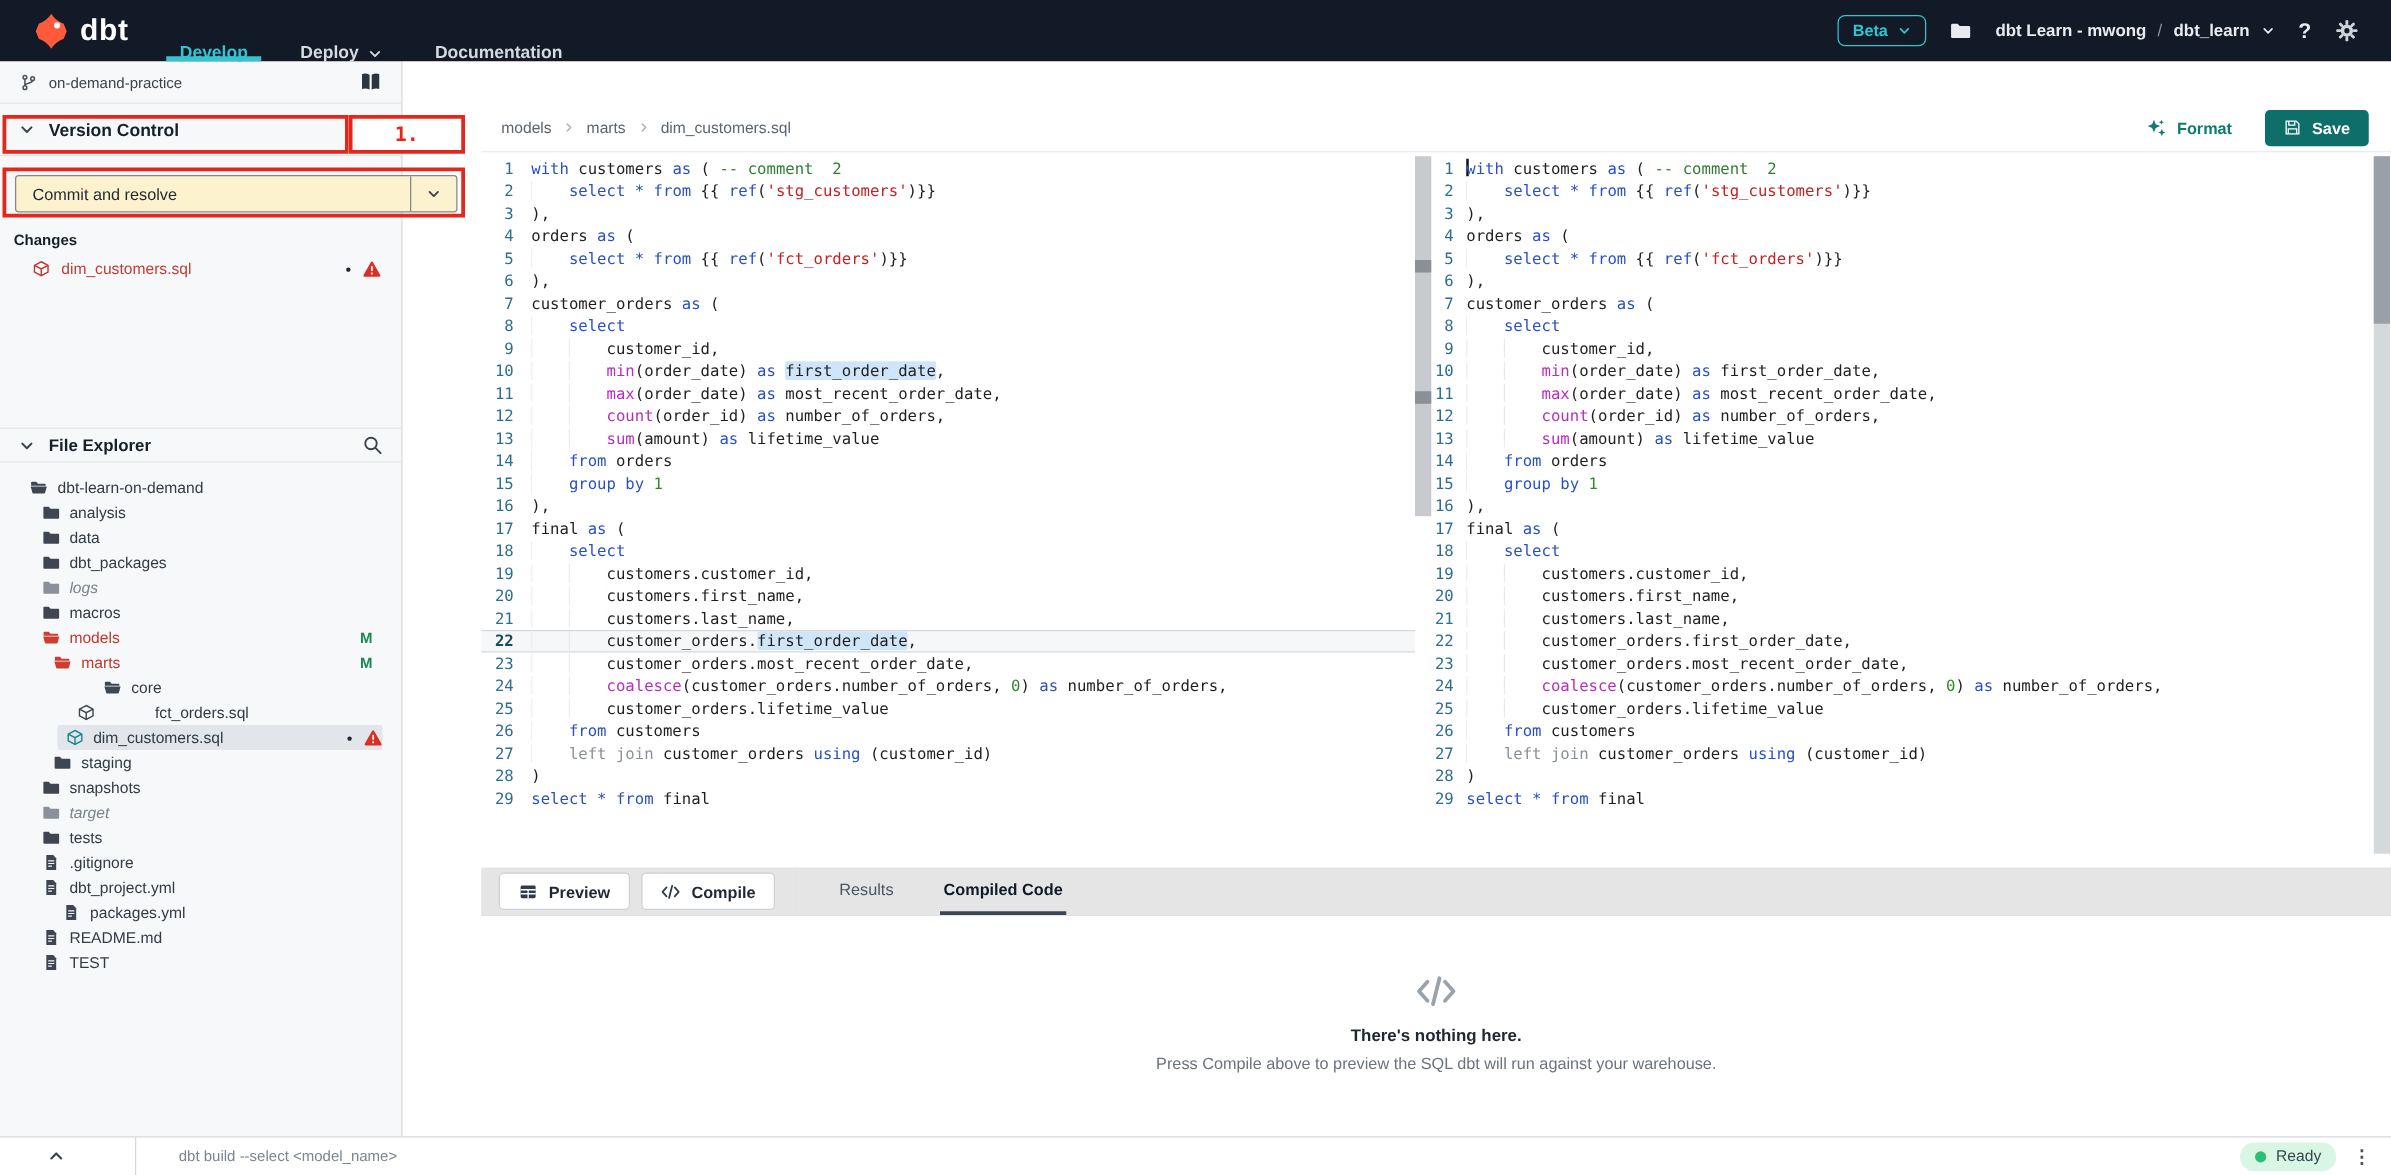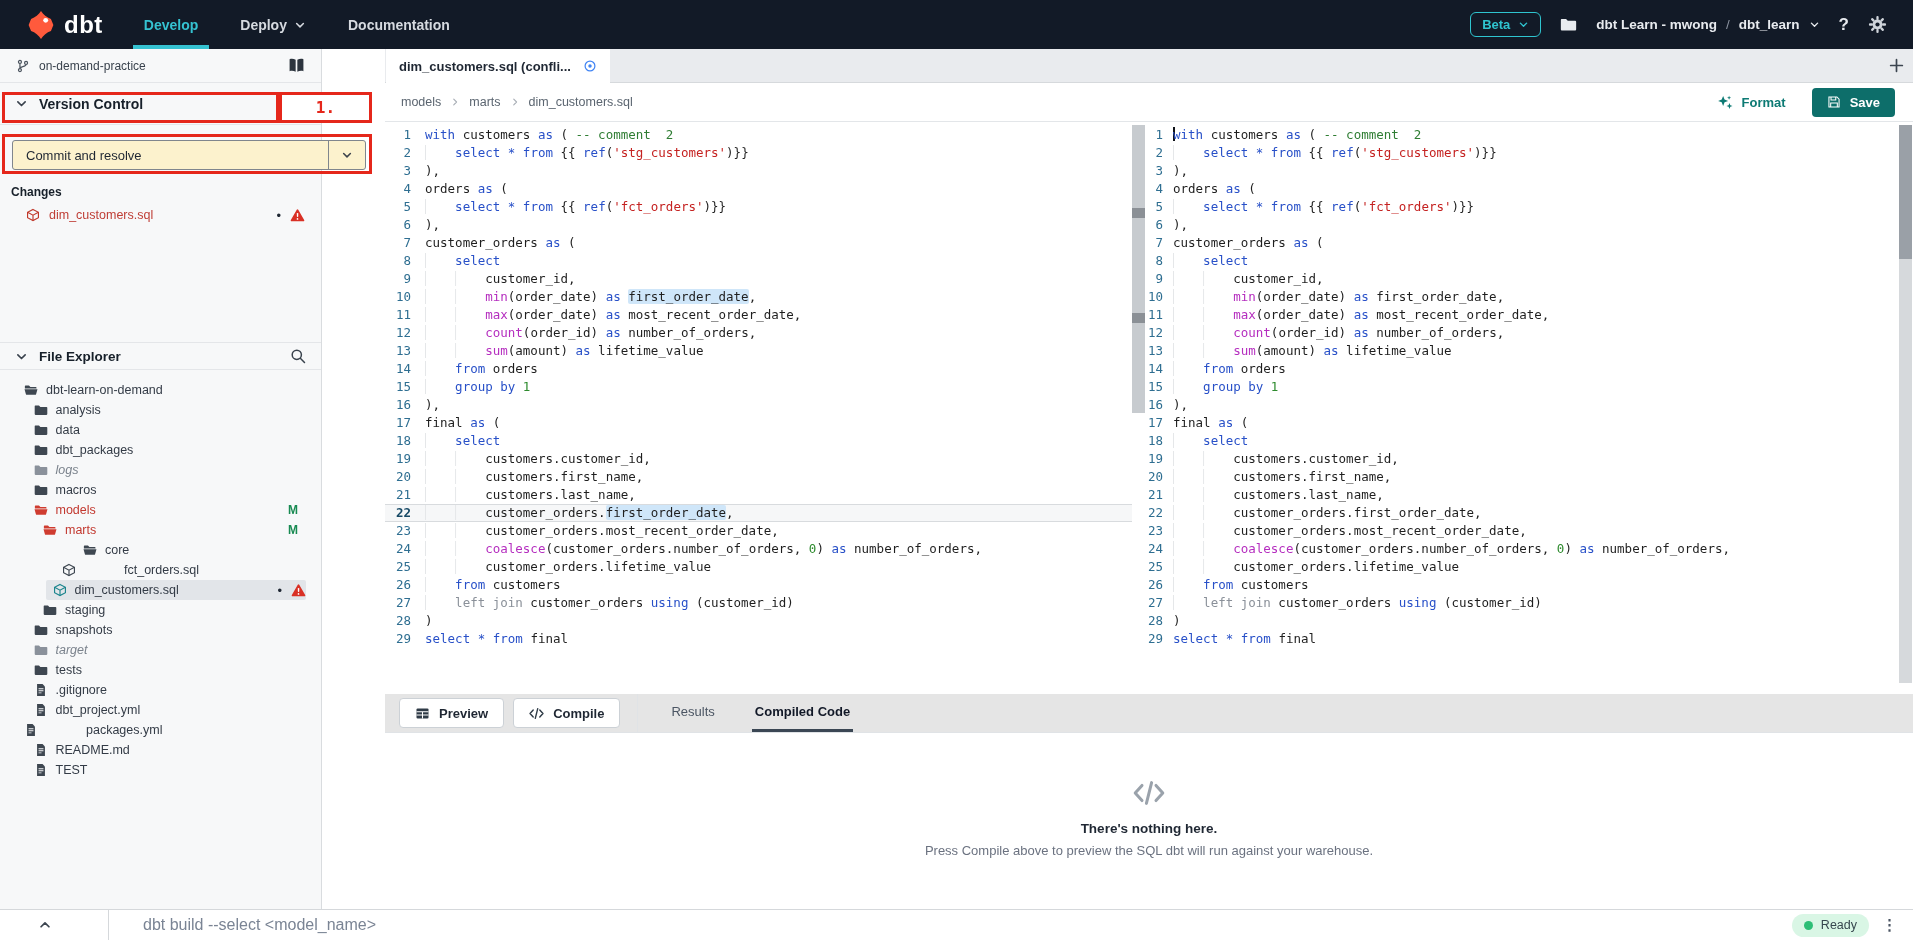--- a/index.html
+++ b/index.html
@@ -9,21 +9,21 @@
   .icon svg{width:100%;height:100%;display:block;}
   .spacer{flex:1;}
 
   
   .navbar{position:absolute;left:0;top:0;width:1913px;height:49px;background:#121a27;
           display:flex;align-items:stretch;z-index:5;}
   .logo{display:flex;align-items:center;gap:8px;padding:0 20px 0 26px;}
   .logo .mark{width:30px;height:30px;}
   .logo .word{color:#fff;font-size:24px;font-weight:bold;letter-spacing:.5px;}
   .nav-tabs{display:flex;}
-  .nav-tab{display:flex;align-items:center;gap:7px;padding:0 21px;color:#d6dae0;
+  .nav-tab{display:flex;align-items:flex-end;gap:7px;padding:0 21px;color:#d6dae0;
            font-size:14px;font-weight:600;position:relative;cursor:pointer;}
   .nav-tab.active{color:#35c2d1;}
   .nav-tab.active::after{content:"";position:absolute;left:10px;right:10px;bottom:0;height:4px;background:#35c2d1;}
   .nav-tab .chev{width:12px;height:12px;color:#d6dae0;}
   .nav-right{margin-left:auto;display:flex;align-items:center;gap:19px;padding-right:26px;}
   .beta{display:flex;align-items:center;gap:8px;border:1.5px solid #2fc4cf;color:#2fc4cf;
         border-radius:6px;padding:4px 11px;font-size:13px;font-weight:bold;cursor:pointer;}
   .beta .chev{width:11px;height:11px;}
   .nav-folder{width:17px;height:17px;color:#e8ebef;}
   .acct{color:#e8ebef;font-size:13.5px;font-weight:600;display:flex;align-items:center;gap:9px;cursor:pointer;}
@@ -138,21 +138,21 @@
            display:flex;flex-direction:column;align-items:center;}
   .empty-icon{margin-top:44px;width:38px;height:32px;color:#9aa2ab;}
   .empty-title{margin-top:12px;font-size:13.5px;font-weight:bold;color:#1f2733;}
   .empty-sub{margin-top:7px;font-size:13px;color:#6b7280;}
 
   
   .command-bar{position:absolute;left:0;top:909px;width:1913px;height:31px;background:#fff;
                border-top:1px solid #d5d8db;box-sizing:border-box;display:flex;align-items:center;z-index:6;}
   .cb-chev{width:14px;height:14px;color:#3c4550;margin-left:38px;cursor:pointer;}
   .cb-div{width:1px;height:30px;background:#d5d8db;margin-left:56px;}
-  .cb-input{flex:1;border:none;outline:none;font-size:16px;color:#333;padding-left:34px;
+  .cb-input{flex:1;border:none;outline:none;font-size:12px;color:#333;padding-left:34px;
             background:transparent;font-family:"Liberation Sans",sans-serif;}
   .cb-input::placeholder{color:#7a8494;}
   .ready{display:flex;align-items:center;gap:8px;background:#d9f6e5;border-radius:12px;height:23px;
          padding:0 12px;font-size:12.5px;color:#37474f;}
   .ready-dot{width:9px;height:9px;border-radius:50%;background:#2dbe76;}
   .kebab{color:#4b5563;font-size:15px;font-weight:bold;margin:0 16px 0 13px;cursor:pointer;}
 
   
   .ann{position:absolute;border:3px solid #e5271b;box-sizing:border-box;z-index:50;pointer-events:none;}
   .ann1{left:2px;top:92px;width:277px;height:31px;}
@@ -476,21 +476,21 @@
       <div class="tree-row" style="padding-left: 33.5px;">
         <span class="icon tree-ic">
           <svg viewBox="0 0 16 16" fill="currentColor">
             <path d="M3.5 1.2h6.3l2.7 2.9v10.7H3.5z"></path>
             <path fill="#f7f8f9" d="M5.2 6h5.6v1H5.2zM5.2 8.4h5.6v1H5.2zM5.2 10.8h3.4v1H5.2z"></path>
           </svg>
         </span>
         <span class="tree-label">dbt_project.yml</span>
         <span class="spacer"></span>
       </div>
-      <div class="tree-row" style="padding-left: 24px; gap: 40px;">
+      <div class="tree-row" style="padding-left: 50px;">
         <span class="icon tree-ic">
           <svg viewBox="0 0 16 16" fill="currentColor">
             <path d="M3.5 1.2h6.3l2.7 2.9v10.7H3.5z"></path>
             <path fill="#f7f8f9" d="M5.2 6h5.6v1H5.2zM5.2 8.4h5.6v1H5.2zM5.2 10.8h3.4v1H5.2z"></path>
           </svg>
         </span>
         <span class="tree-label">packages.yml</span>
         <span class="spacer"></span>
       </div>
       <div class="tree-row" style="padding-left: 33.5px;">
@@ -510,36 +510,20 @@
             <path fill="#f7f8f9" d="M5.2 6h5.6v1H5.2zM5.2 8.4h5.6v1H5.2zM5.2 10.8h3.4v1H5.2z"></path>
           </svg>
         </span>
         <span class="tree-label">TEST</span>
         <span class="spacer"></span>
       </div>
     </div>
 </aside>
 
 <main class="main">
-  <div class="tabstrip">
-    <div class="tab">
-      <span class="tab-title">dim_customers.sql (confli...</span>
-      <span class="icon tab-target">
-          <svg viewBox="0 0 16 16" fill="none">
-            <circle cx="8" cy="8" r="5.6" stroke="#4285f4" stroke-width="1.4"></circle>
-            <circle cx="8" cy="8" r="2" fill="#4285f4"></circle>
-          </svg>
-        </span>
-    </div>
-    <span class="icon newtab">
-        <svg viewBox="0 0 16 16" fill="none" stroke="currentColor" stroke-width="1.6" stroke-linecap="round">
-          <path d="M8 2.5v11M2.5 8h11"></path>
-        </svg>
-      </span>
-  </div>
 
   <div class="crumb-bar">
     <div class="crumbs" id="breadcrumb">
         <span class="crumb">models</span>
         <span class="icon crumb-sep">
           <svg viewBox="0 0 16 16" fill="none" stroke="currentColor" stroke-width="1.8" stroke-linecap="round" stroke-linejoin="round">
             <path d="m6 3.5 4.5 4.5L6 12.5"></path>
           </svg>
         </span>
         <span class="crumb">marts</span>

